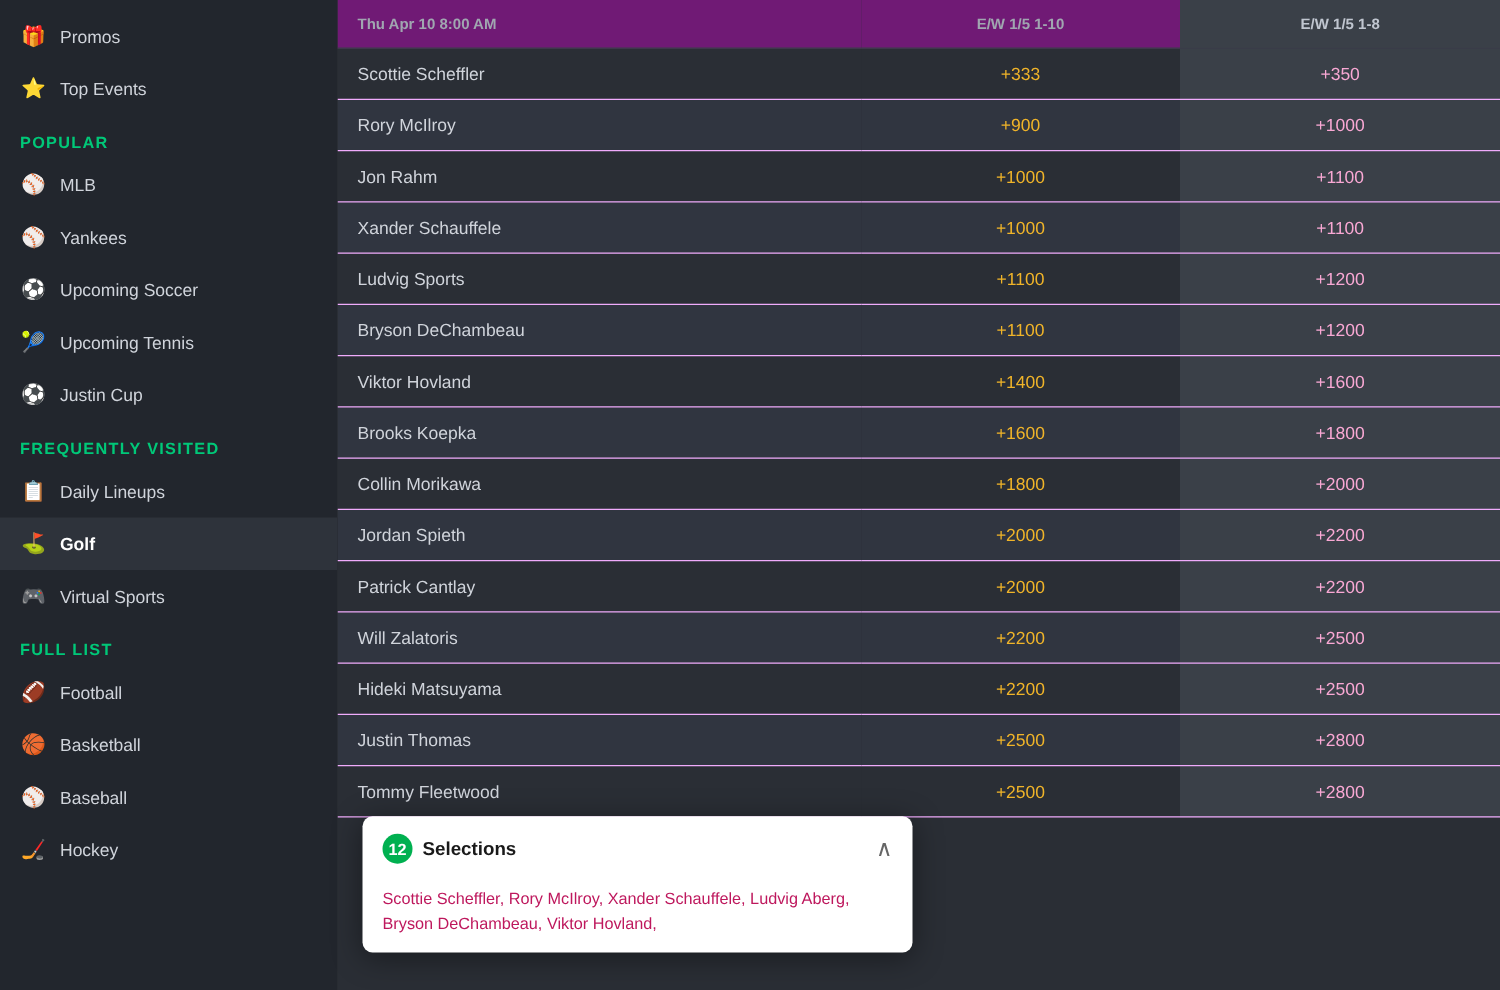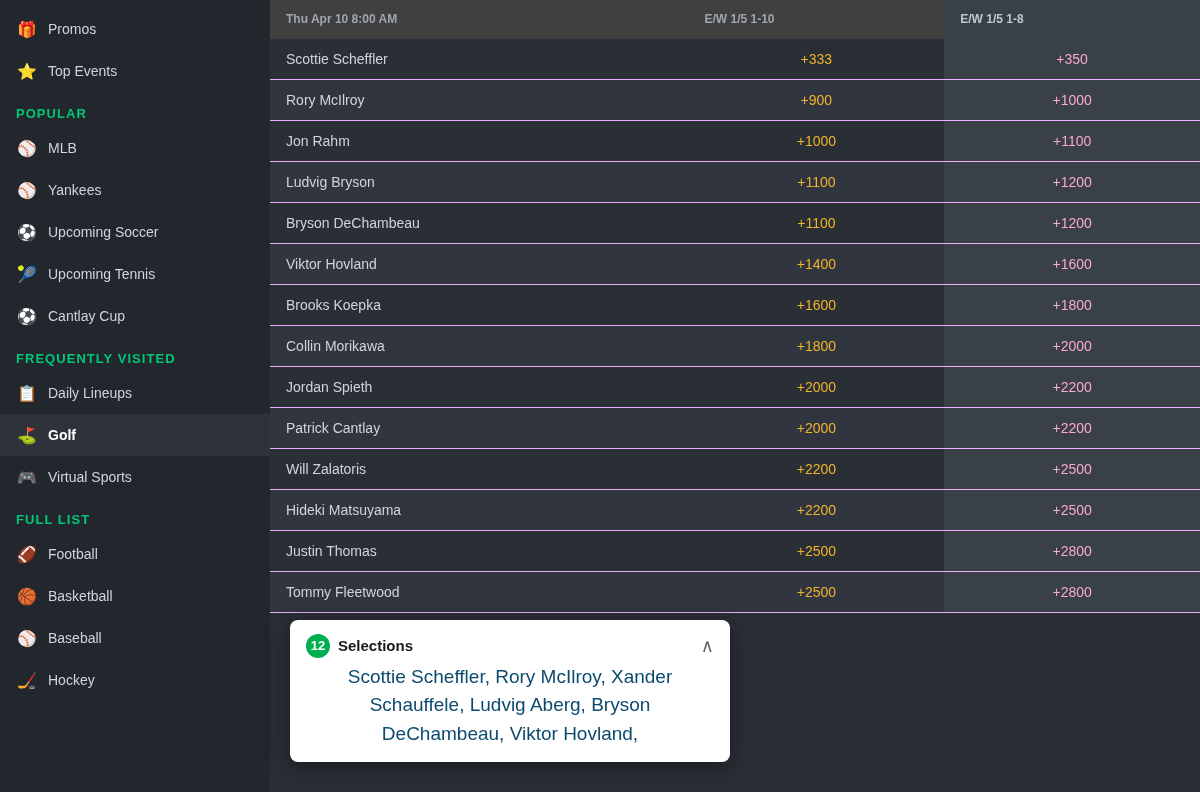--- a/index.html
+++ b/index.html
@@ -76,36 +76,37 @@
       color: #00c878;
     }
 
     
     .odds-table {
       width: 100%;
       border-collapse: collapse;
     }
 
     .odds-table thead tr {
-      background: #404040;
+      background: #701a75;
     }
 
     .odds-table thead th {
       padding: 12px 16px;
       font-size: 12px;
       font-weight: 600;
       color: #a0a6b0;
       text-align: left;
       border-bottom: 1px solid #3a3f48;
     }
 
     .odds-table thead th:first-child {
       width: 45%;
     }
     .odds-table thead th:not(:first-child) {
+      text-align: center;
       width: 27.5%;
     }
 
     .odds-table tbody tr {
       border-bottom: 1px solid #f0abfc;
     }
 
     .odds-table tbody tr:nth-child(odd) {
       background: #2a2e35;
     }
@@ -151,21 +152,21 @@
       border-radius: 8px;
       padding: 14px 16px;
       box-shadow: 0 4px 24px rgba(0,0,0,0.4);
       z-index: 100;
     }
 
     .selections-header {
       display: flex;
       align-items: center;
       justify-content: space-between;
-      margin-bottom: 5px;
+      margin-bottom: 18px;
     }
 
     .selections-count {
       display: flex;
       align-items: center;
       gap: 8px;
       font-weight: 700;
       color: #1a1a1a;
       font-size: 15px;
     }
@@ -177,24 +178,23 @@
       width: 24px;
       height: 24px;
       display: flex;
       align-items: center;
       justify-content: center;
       font-size: 13px;
       font-weight: 700;
     }
 
     .selections-names {
-      font-size: 19px;
-      color: #0c4a6e;
+      font-size: 13px;
+      color: #be185d;
       line-height: 1.5;
-      text-align: center;
     }
 
     .selections-close {
       cursor: pointer;
       color: #666;
       font-size: 18px;
       line-height: 1;
     }
   </style>
 </head>
@@ -225,21 +225,21 @@
   <div class="sidebar-item">
     <span class="sidebar-icon">⚽</span>
     <span>Upcoming Soccer</span>
   </div>
   <div class="sidebar-item">
     <span class="sidebar-icon">🎾</span>
     <span>Upcoming Tennis</span>
   </div>
   <div class="sidebar-item">
     <span class="sidebar-icon">⚽</span>
-    <span>Cantlay Cup</span>
+    <span>Justin Cup</span>
   </div>
 
   <div class="sidebar-section-label">FREQUENTLY VISITED</div>
 
   <div class="sidebar-item">
     <span class="sidebar-icon">📋</span>
     <span>Daily Lineups</span>
   </div>
   <div class="sidebar-item active">
     <span class="sidebar-icon">⛳</span>
@@ -291,21 +291,26 @@
           <td>Rory McIlroy</td>
           <td class="odds-cell"><span class="odds-value">+900</span></td>
           <td class="odds-cell col-highlighted"><span class="odds-value">+1000</span></td>
         </tr>
         <tr>
           <td>Jon Rahm</td>
           <td class="odds-cell"><span class="odds-value">+1000</span></td>
           <td class="odds-cell col-highlighted"><span class="odds-value">+1100</span></td>
         </tr>
         <tr>
-          <td>Ludvig Bryson</td>
+          <td>Xander Schauffele</td>
+          <td class="odds-cell"><span class="odds-value">+1000</span></td>
+          <td class="odds-cell col-highlighted"><span class="odds-value">+1100</span></td>
+        </tr>
+        <tr>
+          <td>Ludvig Sports</td>
           <td class="odds-cell"><span class="odds-value">+1100</span></td>
           <td class="odds-cell col-highlighted"><span class="odds-value">+1200</span></td>
         </tr>
         <tr>
           <td>Bryson DeChambeau</td>
           <td class="odds-cell"><span class="odds-value">+1100</span></td>
           <td class="odds-cell col-highlighted"><span class="odds-value">+1200</span></td>
         </tr>
         <tr>
           <td>Viktor Hovland</td>

